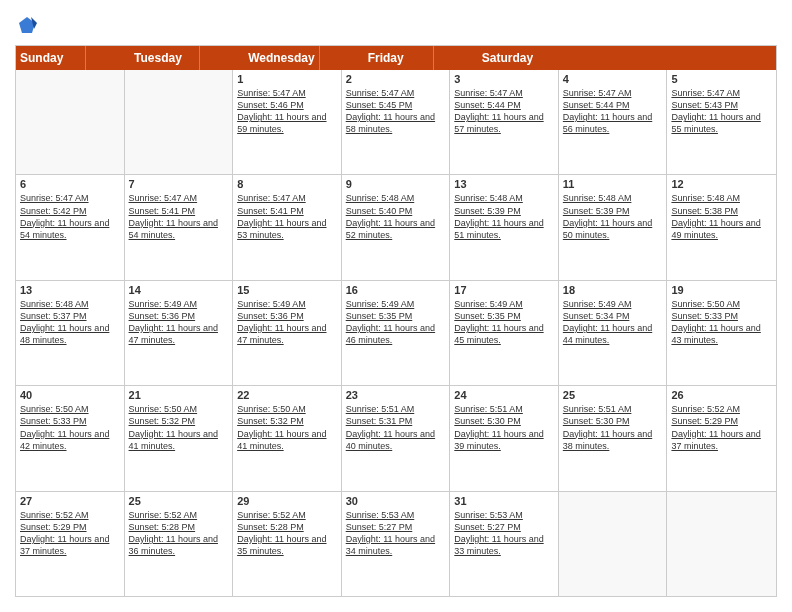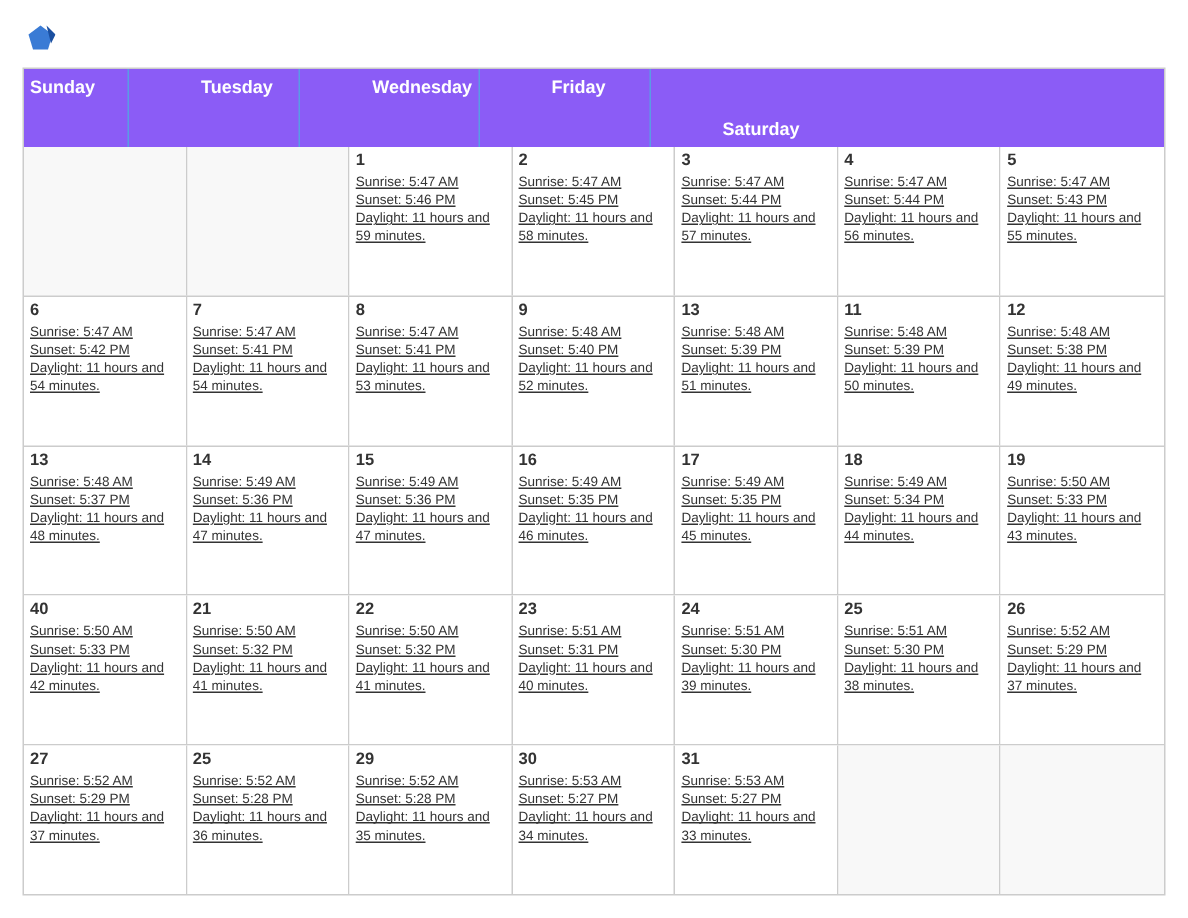--- a/index.html
+++ b/index.html
@@ -58,32 +58,32 @@
     }
     .calendar {
       flex: 1;
       display: flex;
       flex-direction: column;
       border: 1px solid #ccc;
     }
     .cal-header {
       display: grid;
       grid-template-columns: repeat(7, 1fr);
-      background: #8b5cf6;
+      background: #c2410c;
       gap: 44px;
     }
     .cal-header-cell {
       color: white;
       font-size: 12px;
       font-weight: bold;
       padding: 5px 4px;
       text-align: left;
       border-right: 1px solid #5a9be5;
     }
-    .cal-header-cell:last-child { border-right: none; margin-top: 28px; }
+    .cal-header-cell:last-child { border-right: none; }
     .cal-body {
       flex: 1;
       display: flex;
       flex-direction: column;
     }
     .cal-row {
       display: grid;
       grid-template-columns: repeat(7, 1fr);
       flex: 1;
       border-top: 1px solid #ccc;

